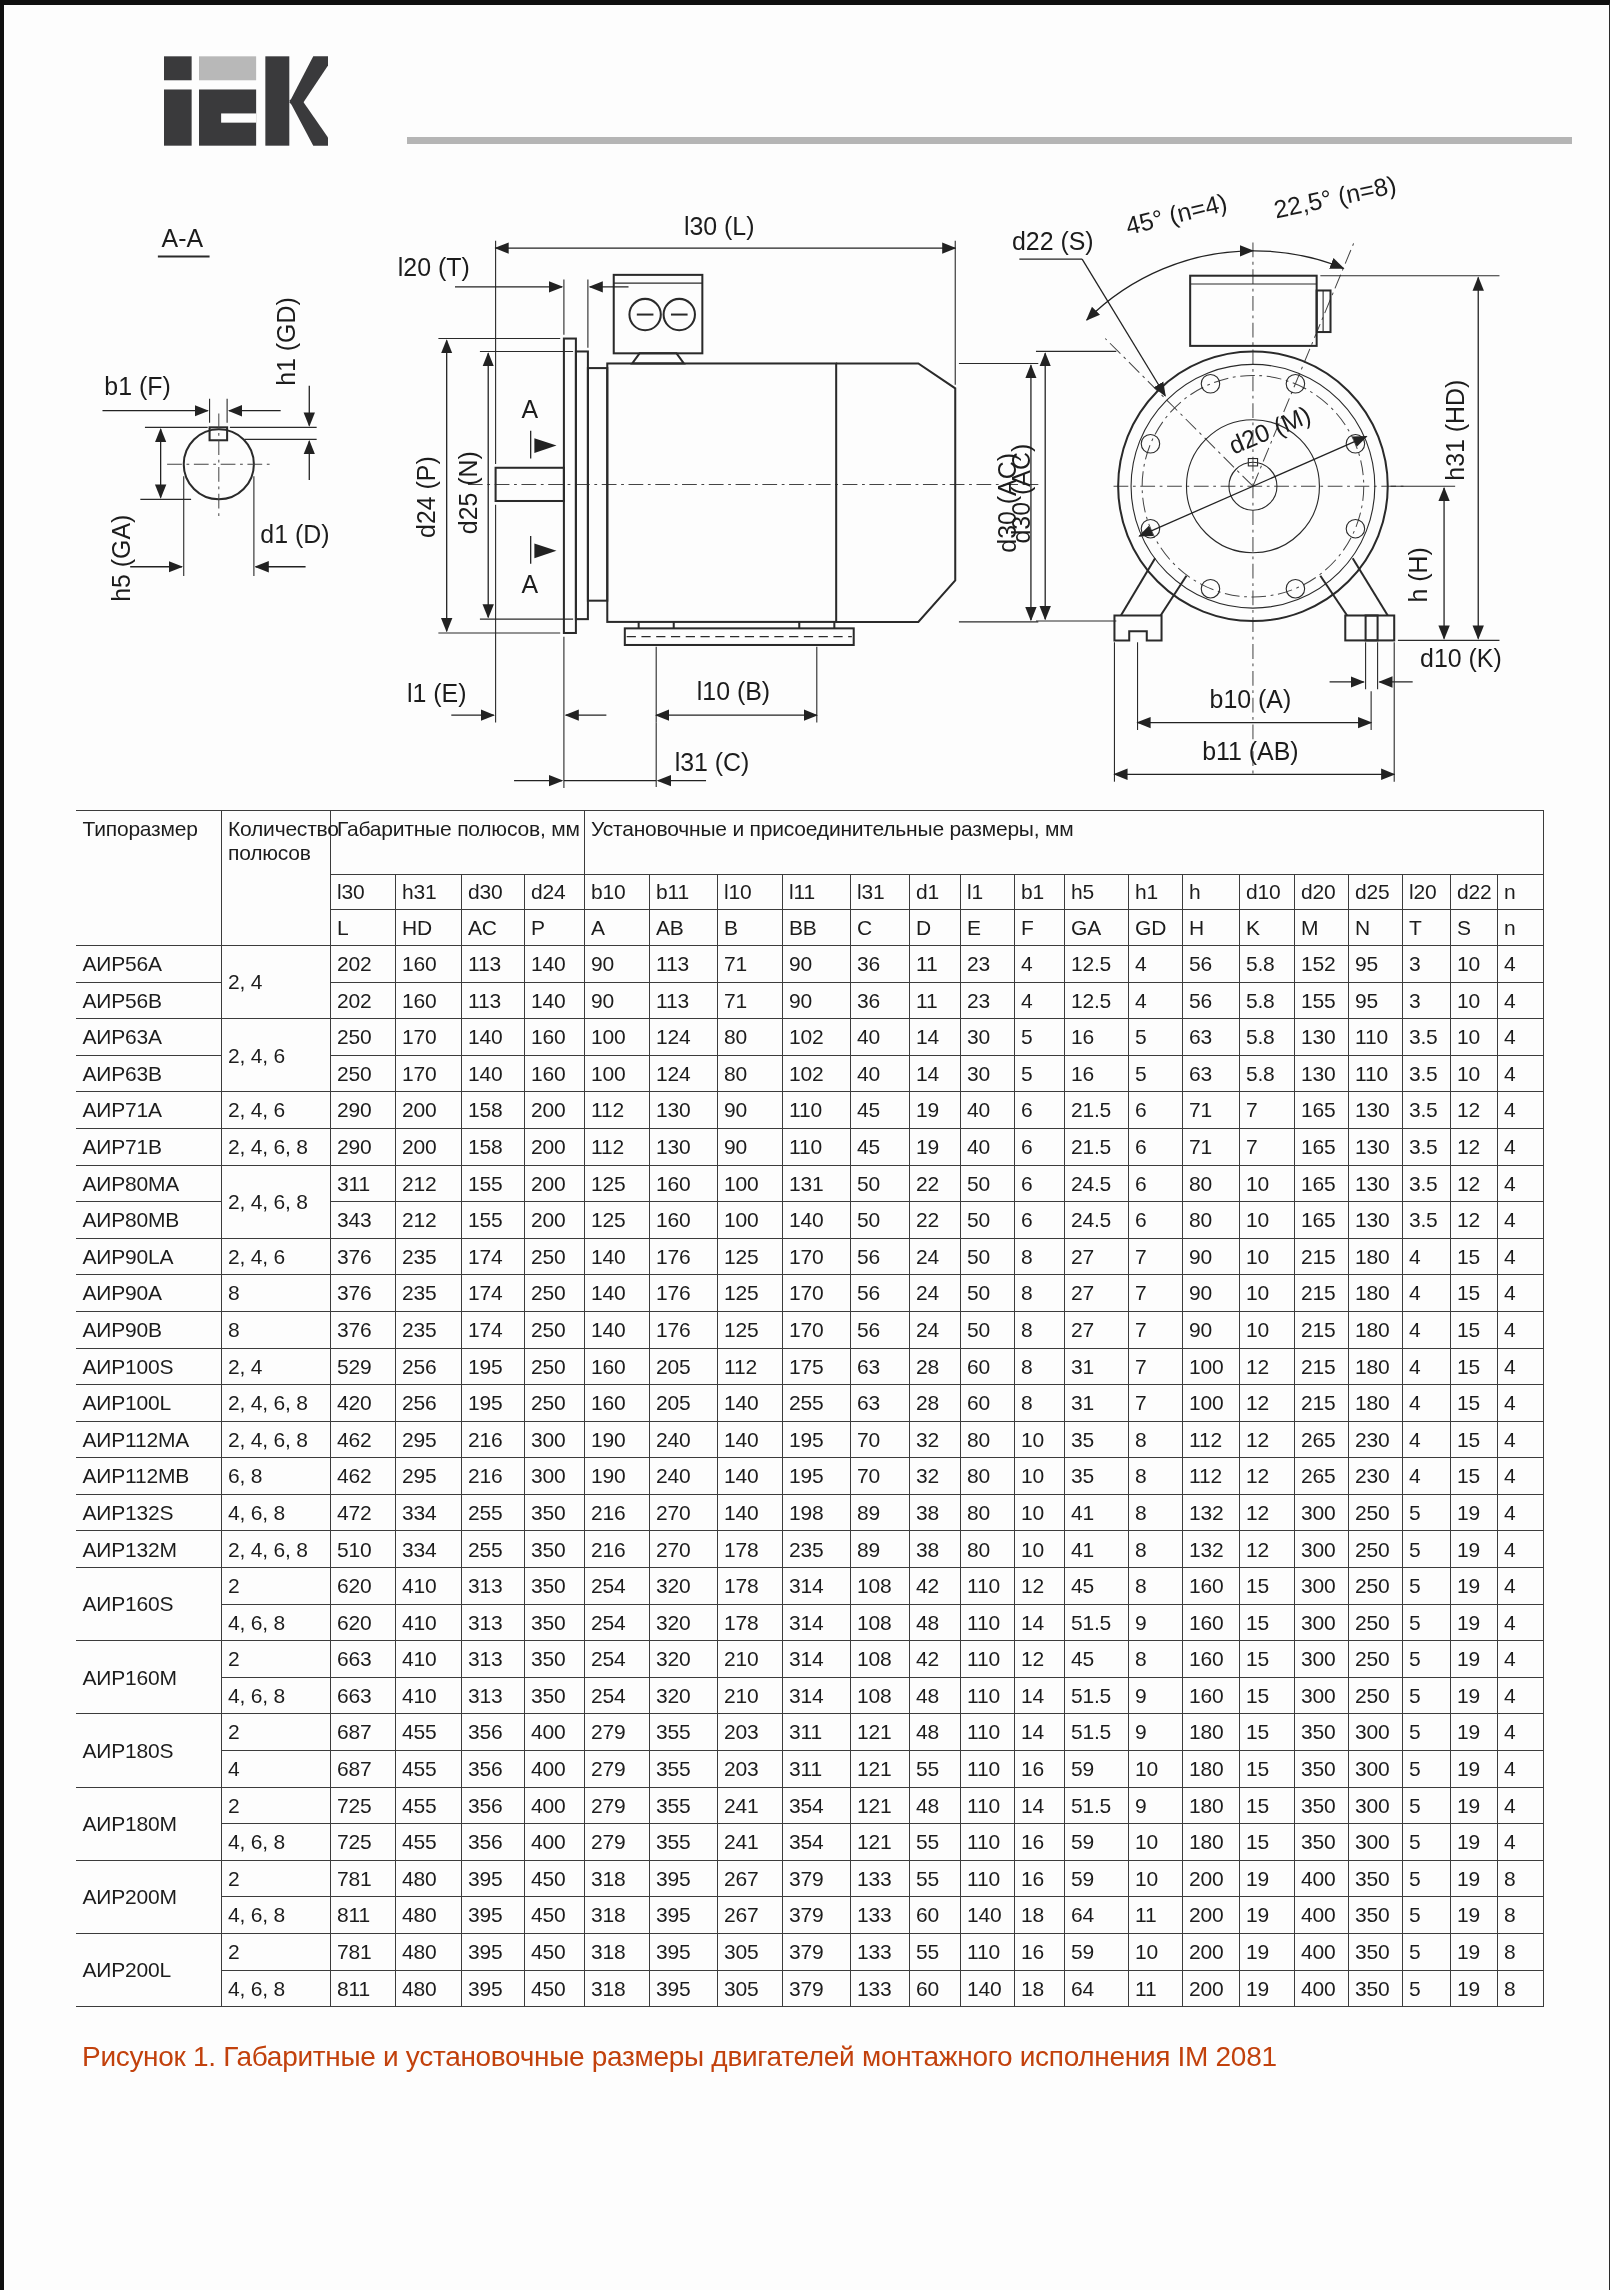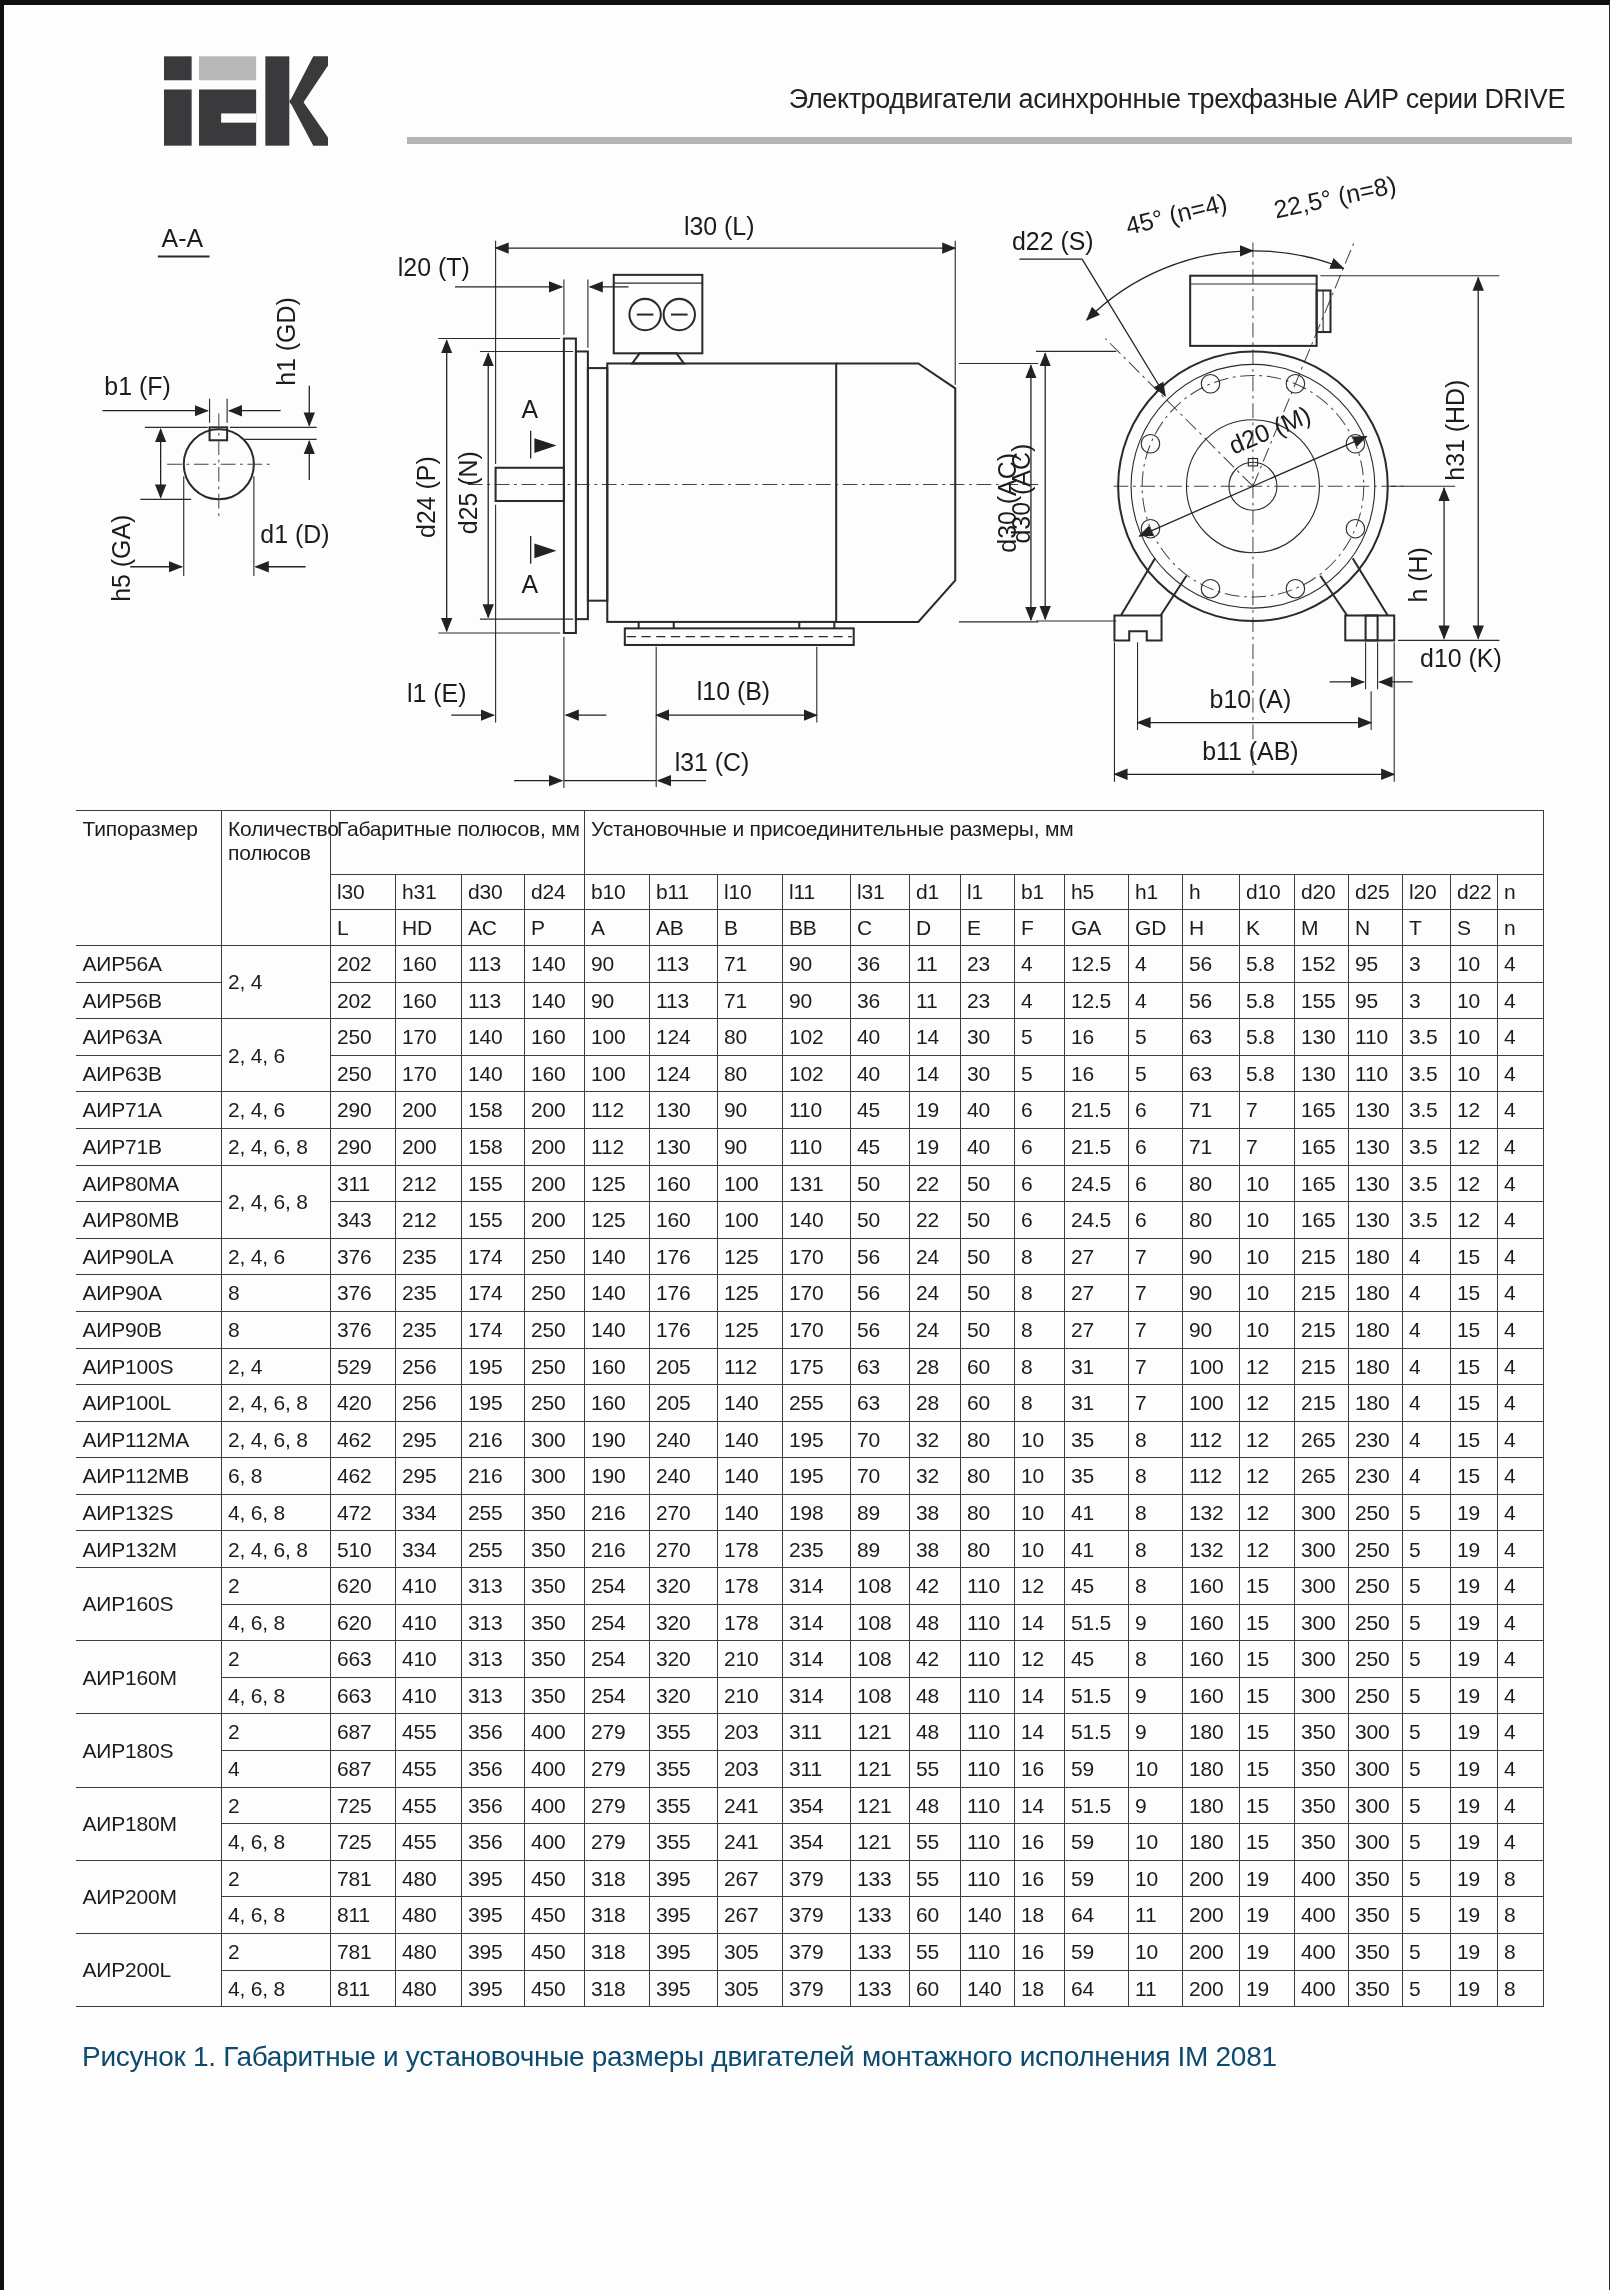--- a/index.html
+++ b/index.html
@@ -2,21 +2,21 @@
 <html style="font-size:14.8px"><head>
 <meta charset="utf-8">
 <style>
   html,body{margin:0;padding:0;background:#e8e8e8;}
   .page{position:relative;width:1611px;height:2291px;background:#fdfdfd;margin:0 auto;
         font-family:"Liberation Sans", sans-serif;color:#1c1c1c;overflow:hidden;
         border-top:5.5px solid #101010;border-left:4.6px solid #101010;border-right:2.8px solid #2a2a2a;box-sizing:border-box;}
   .logo{position:absolute;left:160px;top:51px;}
   .doc-title{position:absolute;top:79px;right:44px;font-size:27px;letter-spacing:-0.4px;color:#222;}
   .title-rule{position:absolute;top:132px;left:403px;width:1165px;height:6.5px;background:#b5b5b5;}
-  .caption{position:absolute;top:2036px;left:78px;font-size:28px;letter-spacing:-0.3px;color:#0c4a6e;}
+  .caption{position:absolute;top:2036px;left:78px;font-size:28px;letter-spacing:-0.3px;color:#c2410c;}
 
   svg text{font-family:"Liberation Sans", sans-serif;font-size:27px;fill:#1c1c1c;}
   .obj{fill:none;stroke:#2a2a2a;stroke-width:2.2;}
   .thin{fill:none;stroke:#2a2a2a;stroke-width:1.2;}
   .dim{fill:none;stroke:#222;stroke-width:1.4;}
   .cl{fill:none;stroke:#444;stroke-width:1.1;stroke-dasharray:16 5 3 5;}
   .fig{position:absolute;}
 
   table.dims{position:absolute;top:805px;left:72px;width:1430px;border-collapse:collapse;table-layout:fixed;
              font-size:21px;letter-spacing:-0.2px;}
@@ -37,21 +37,20 @@
       <rect x="0" y="0" width="30" height="26" fill="#3a3a3c"></rect>
       <rect x="0" y="36" width="30" height="61" fill="#3a3a3c"></rect>
       <rect x="38" y="0" width="62" height="26" fill="#b8b8b8"></rect>
       <rect x="38" y="36" width="62" height="61" fill="#3a3a3c"></rect>
       <rect x="62" y="62" width="38" height="10" fill="#fdfdfd"></rect>
       <rect x="110" y="0" width="26" height="97" fill="#3a3a3c"></rect>
       <polygon points="136,50 162,0 178,0 178,10 146,58" fill="#3a3a3c"></polygon>
       <polygon points="146,42 178,88 178,97 162,97 136,48" fill="#3a3a3c"></polygon>
     </svg>
   </div>
-  <div class="doc-title">Электродвигатели асинхронные трехфазные АИР серии DRIVE</div>
   <div class="title-rule"></div>
 
   <svg class="fig" style="left:78px;top:198px" width="305" height="517" viewBox="0 0 330 560">
     <defs>
       <pattern id="hatch" width="9" height="9" patternUnits="userSpaceOnUse" patternTransform="rotate(45)">
         <line x1="0" y1="0" x2="0" y2="9" stroke="#555" stroke-width="1.4"></line>
       </pattern>
       <marker id="ma" viewBox="0 0 10 10" refX="9.2" refY="5" markerWidth="11" markerHeight="11" orient="auto-start-reverse">
         <path d="M0,1 L10,5 L0,9 Z" fill="#222"></path>
       </marker>

